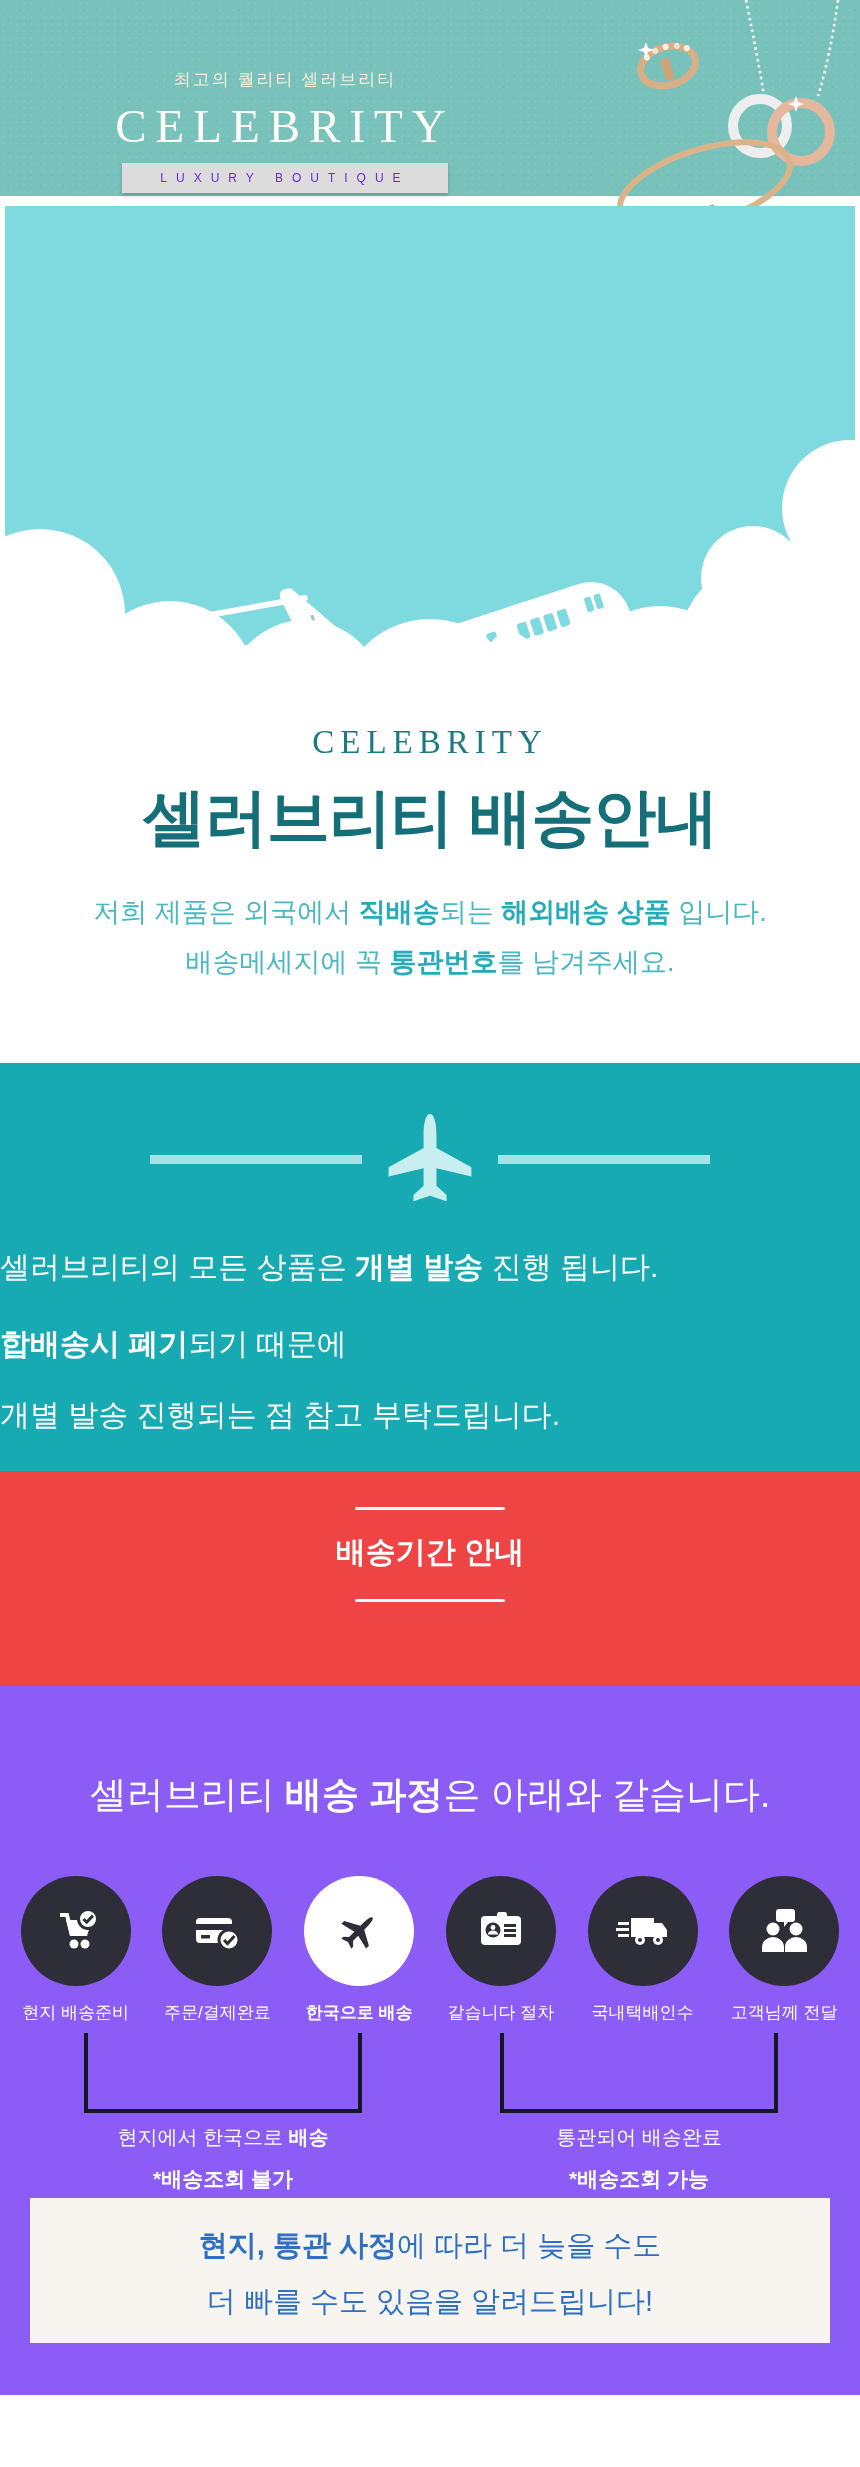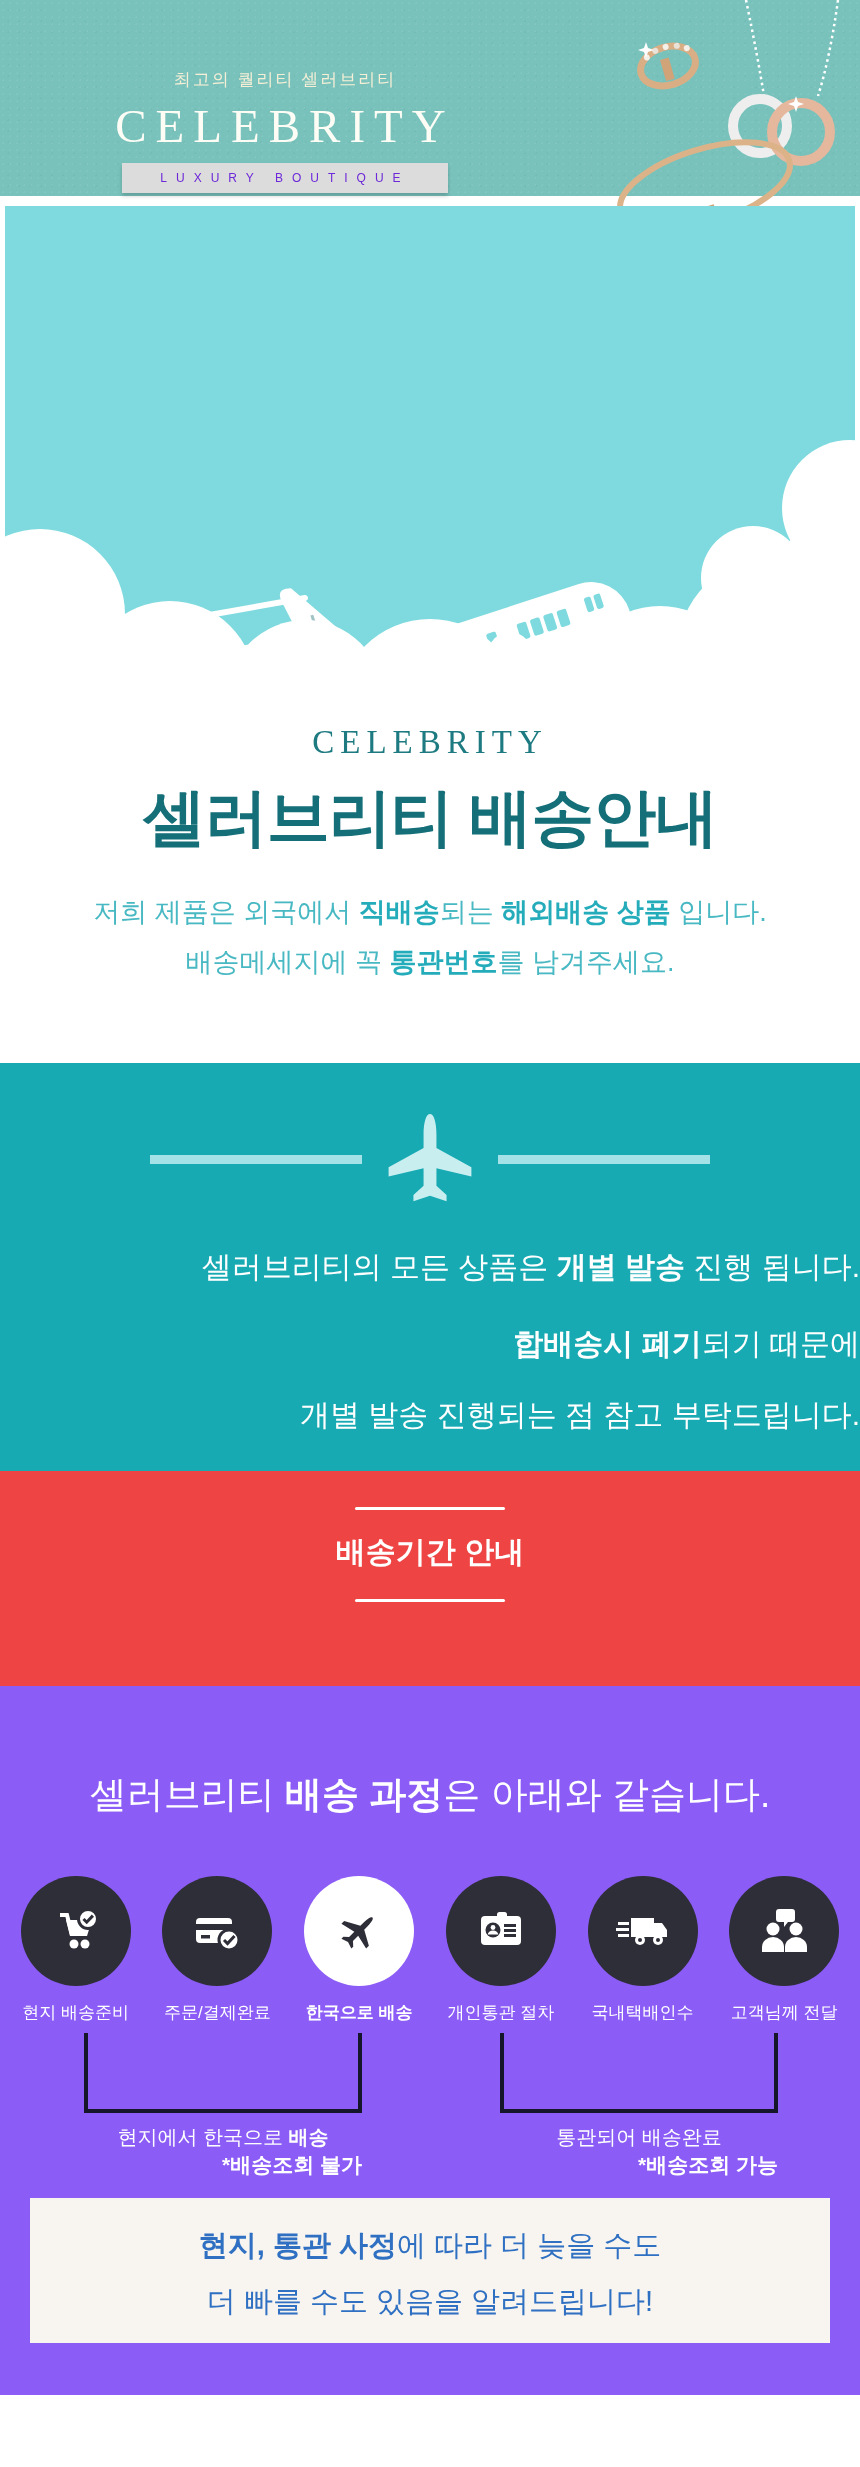--- a/index.html
+++ b/index.html
@@ -25,21 +25,21 @@
   .sky { margin:0 5px; height:462px; position:relative; }
 
   
   .intro { height:395px; background:#ffffff; text-align:center; }
   .intro-brand { padding-top:56px; font-family:"Liberation Serif", serif; font-size:33px; letter-spacing:6px; color:#1c7a80; }
   .intro-title { margin-top:14px; font-size:63px; font-weight:800; color:#156f78; letter-spacing:-1px; }
   .intro-para { margin-top:26px; font-size:27px; line-height:50px; color:#48b8c3; }
   .intro-para b { color:#25acbb; font-weight:700; }
 
   
-  .teal { height:408px; background:#17aab3; text-align:right; color:#ffffff; }
+  .teal { height:408px; background:#17aab3; text-align:left; color:#ffffff; }
   .divider-row { padding-top:46px; display:flex; align-items:center; justify-content:center; }
   .divider-line { width:212px; height:9px; background:#a5e2e7; }
   .divider-plane { margin:0 22px; }
   .teal-line { font-size:30px; font-weight:400; }
   .teal-line b { font-weight:800; }
   .tl1 { margin-top:38px; } .tl2 { margin-top:36px; } .tl3 { margin-top:30px; }
 
   
   .cyan { height:215px; background:#ef4444; text-align:center; color:#ffffff; }
   .rule { width:150px; height:3px; background:#ffffff; margin:0 auto; border-radius:2px; }
@@ -59,21 +59,21 @@
   .step-circle.hl { background:#ffffff; }
   .step-label { margin-top:15px; font-size:17px; font-weight:400; white-space:nowrap; }
   .step-label.hl { font-weight:800; font-size:17px; }
   .bracket { position:absolute; height:80px; top:347px; border:4px solid #16162a; border-top:none; }
   .bracket-left { left:84px; width:278px; }
   .bracket-right { left:500px; width:278px; }
   .group-text { position:absolute; top:438px; width:278px; text-align:center; }
   .group-text-left { left:84px; } .group-text-right { left:500px; }
   .group-label { font-size:20px; font-weight:400; white-space:nowrap; }
   .group-label b { font-weight:800; }
-  .group-note { margin-top:0; font-size:21px; font-weight:800;text-align:right; }
+  .group-note { margin-top:14px; font-size:21px; font-weight:800; }
   .notice { position:absolute; left:30px; top:512px; width:800px; height:145px; background:#f8f5f0;
     text-align:center; color:#2f70c2; }
   .notice-line { font-size:29px; font-weight:400; }
   .notice-line b { font-weight:800; }
   .nl1 { padding-top:28px; } .nl2 { margin-top:16px; }
 </style>
 </head>
 <body>
 
 <div class="page">
@@ -243,21 +243,21 @@
             <rect x="24" y="9" width="10" height="8" rx="2.5" fill="#ffffff"></rect>
             <rect x="8" y="13" width="40" height="29" rx="4" fill="#ffffff"></rect>
             <circle cx="20" cy="27" r="7.5" fill="#2e2e38"></circle>
             <circle cx="20" cy="24.5" r="2.4" fill="#ffffff"></circle>
             <path d="M14.8,31.5 a5.2,4 0 0 1 10.4,0 z" fill="#ffffff"></path>
             <rect x="31" y="21" width="12" height="3" fill="#2e2e38"></rect>
             <rect x="31" y="26" width="12" height="3" fill="#2e2e38"></rect>
             <rect x="31" y="31" width="12" height="3" fill="#2e2e38"></rect>
           </svg>
         </div>
-        <div class="step-label">개인통관 절차</div>
+        <div class="step-label">같습니다 절차</div>
       </div>
       <div class="step">
         <div class="step-circle">
           <svg width="56" height="56" viewBox="0 0 56 56">
             <rect x="3" y="19" width="11" height="3" fill="#ffffff"></rect>
             <rect x="1" y="25" width="13" height="3" fill="#ffffff"></rect>
             <rect x="3" y="31" width="11" height="3" fill="#ffffff"></rect>
             <rect x="16" y="15" width="23" height="19" fill="#ffffff"></rect>
             <path d="M39,20 h8 l5,7 v7 h-13 z" fill="#ffffff"></path>
             <circle cx="25" cy="37" r="5" fill="#ffffff"></circle>

